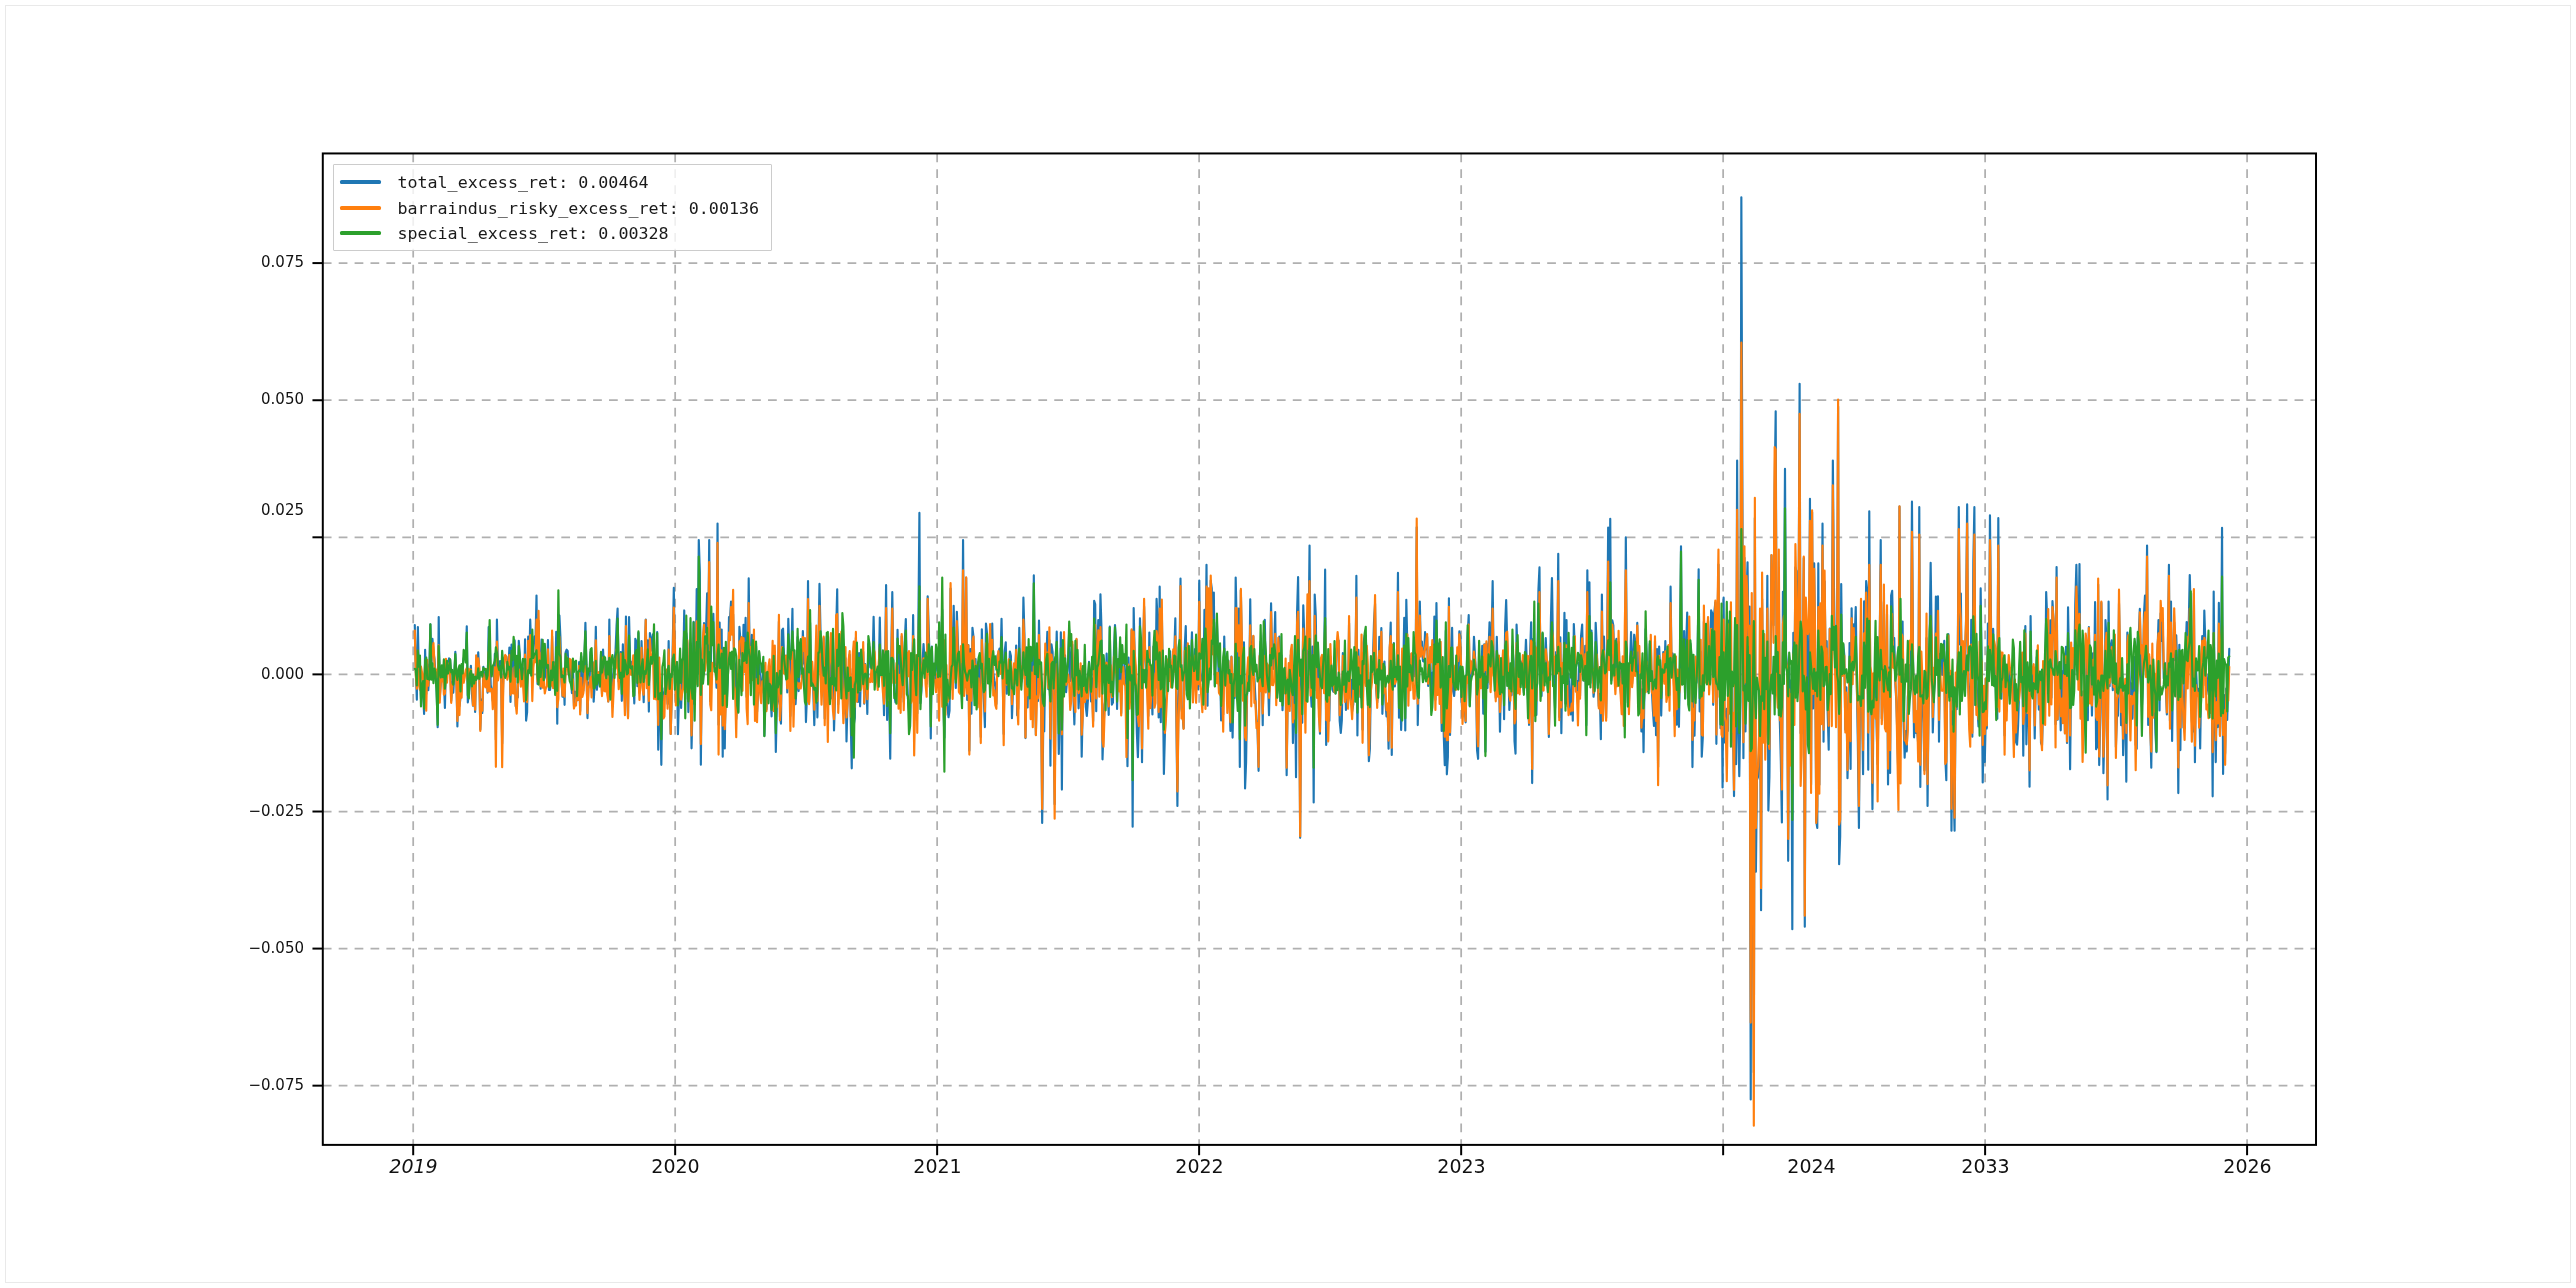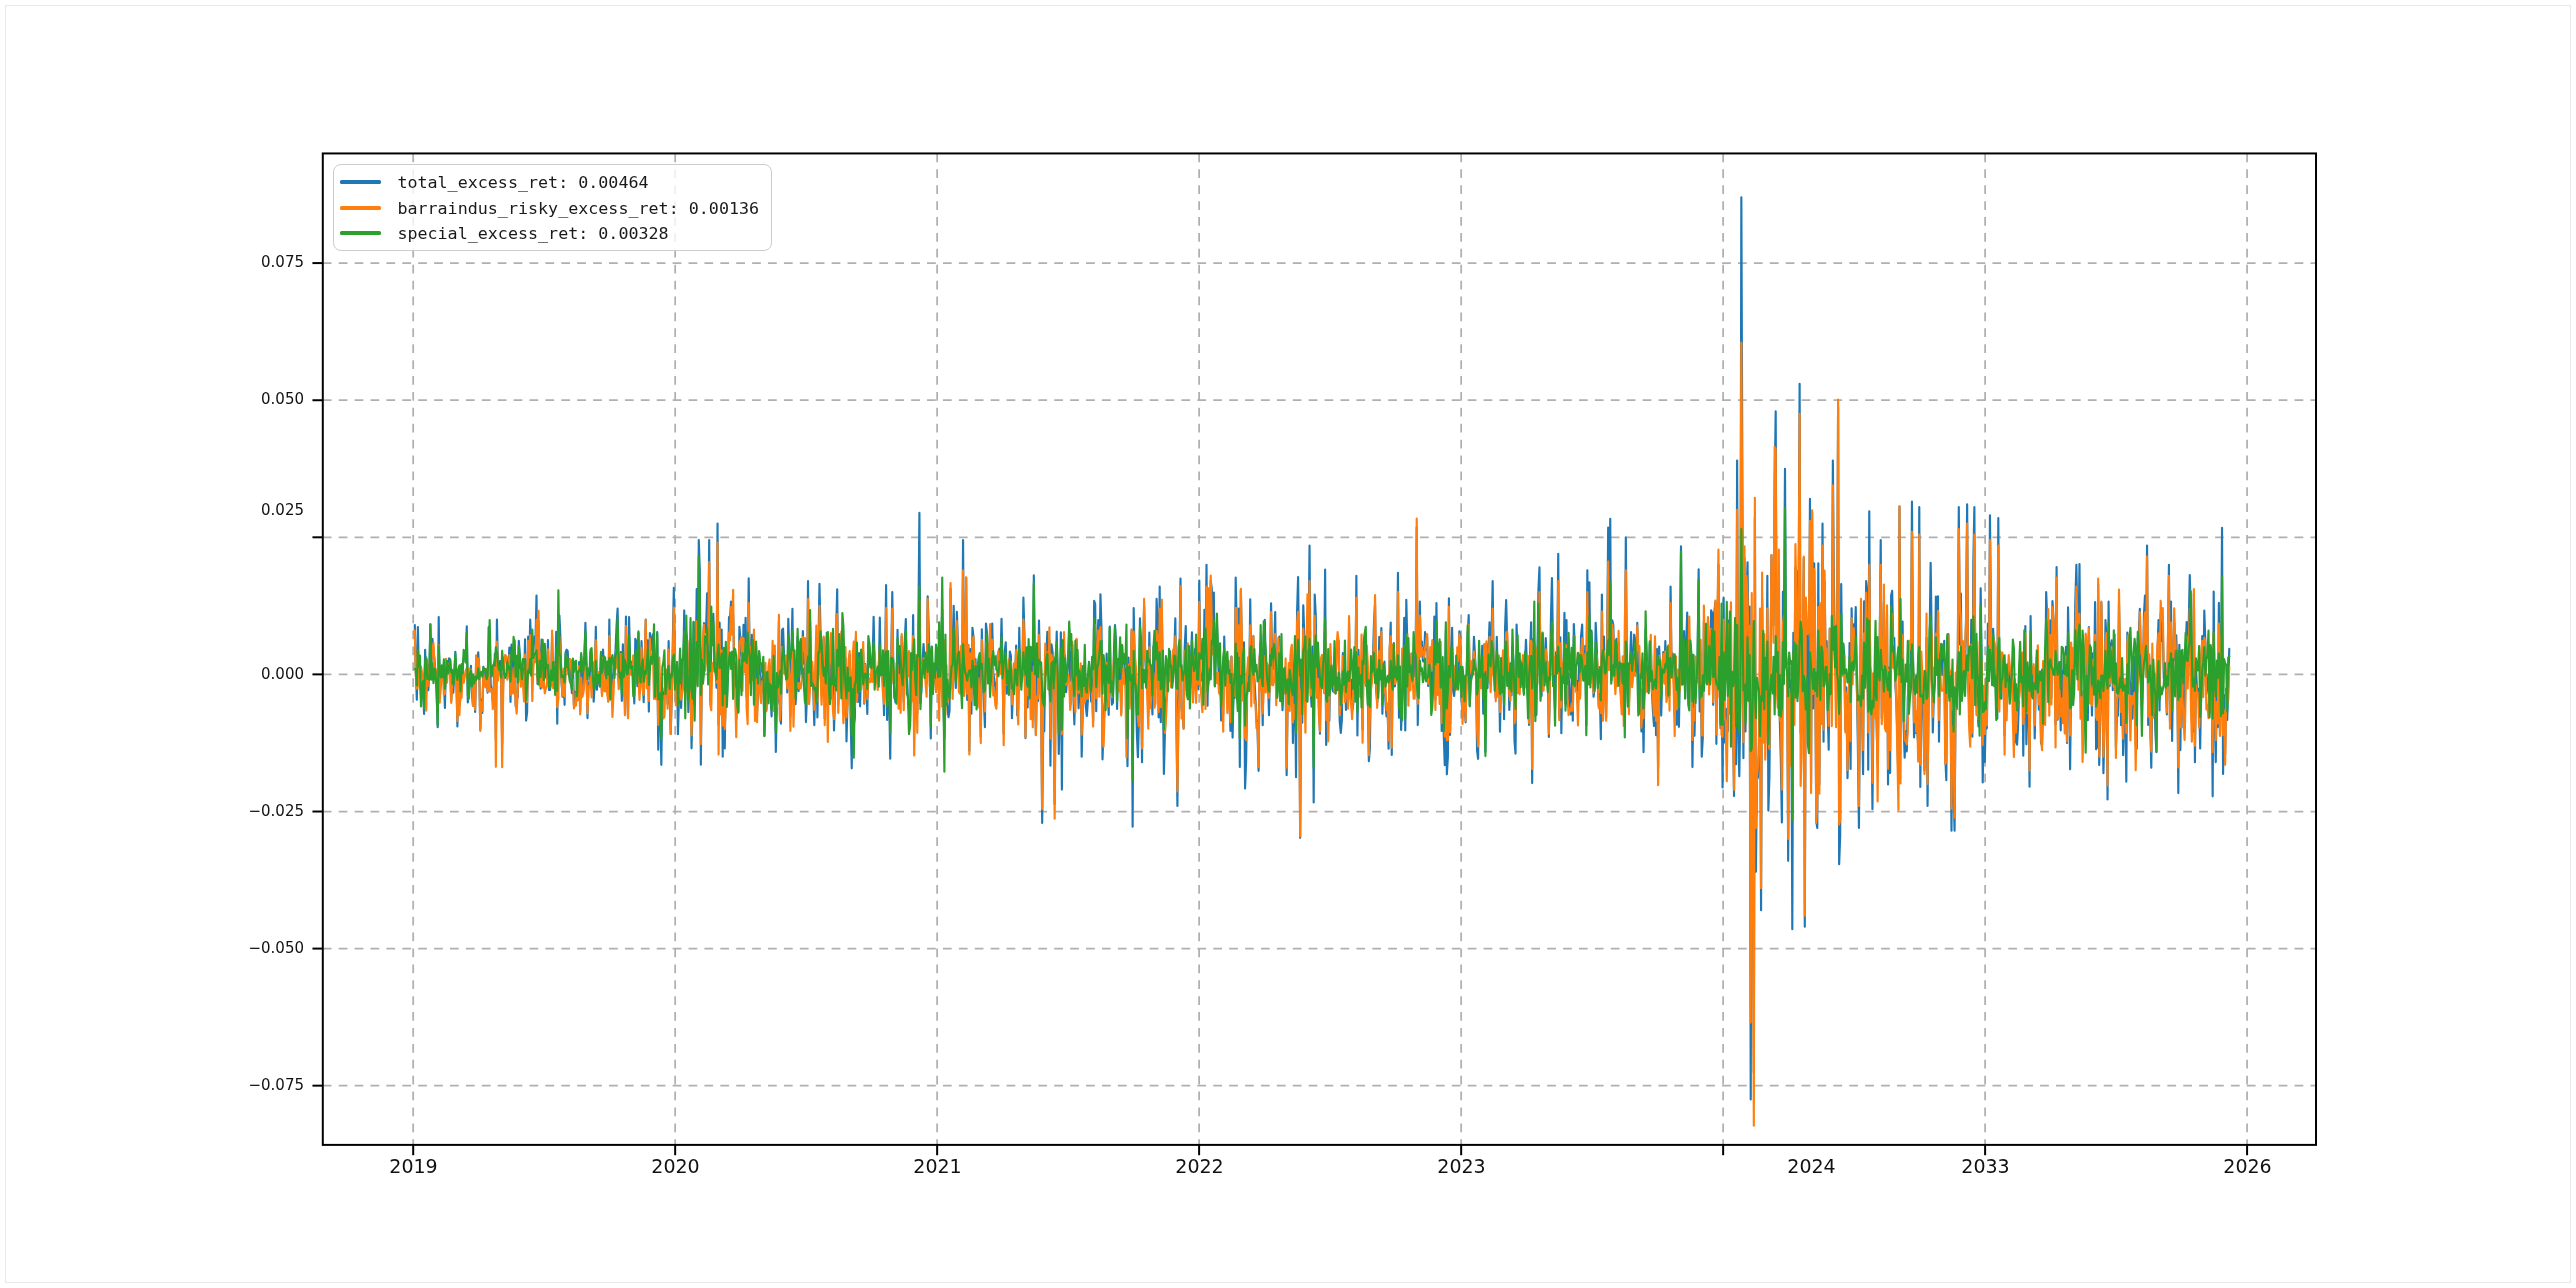--- a/index.html
+++ b/index.html
@@ -8,21 +8,21 @@
   .outer-frame{position:absolute;inset:4.8px;border:1.6px solid #e9e9e9;pointer-events:none;}
   .fig{position:absolute;inset:0;}
   .title{position:absolute;left:323px;top:108px;width:1993px;text-align:center;
          font-size:23px;line-height:29px;color:#111;white-space:nowrap;}
   svg{position:absolute;left:0;top:0;}
   .ylab{position:absolute;left:0;width:304px;height:25.4px;line-height:25.4px;
         text-align:right;font-size:15px;color:#111;}
   .xlab{position:absolute;width:127px;top:1154px;height:25.4px;line-height:25.4px;
         text-align:center;font-size:19px;color:#111;}
   .legend{position:absolute;left:333px;top:164px;width:439px;height:87px;
-          box-sizing:border-box;border:1.6px solid #cccccc;border-radius:8px;
+          box-sizing:border-box;border:1.6px solid #cccccc;border-radius:1px;
           background:rgba(255,255,255,0.8);padding:4.8px 11px 4.8px 6.4px;
           display:flex;flex-direction:column;justify-content:space-around;z-index:5;}
   .lrow{display:flex;align-items:center;height:25.4px;}
   .swatch{width:41px;height:4px;border-radius:1.6px;margin:0 16px 0 0;flex:0 0 41px;}
   .llab{font-family:"DejaVu Sans Mono",monospace;font-size:16.7px;color:#1a1a1a;white-space:pre;}
 </style>
 </head>
 <body>
 
 <div class="fig">
@@ -66,21 +66,21 @@
   <div id="ylabs">
       <div class="ylab" style="top: 250px;">0.075</div>
       <div class="ylab" style="top: 387px;">0.050</div>
       <div class="ylab" style="top: 498px;">0.025</div>
       <div class="ylab" style="top: 662px;">0.000</div>
       <div class="ylab" style="top: 799px;">−0.025</div>
       <div class="ylab" style="top: 936px;">−0.050</div>
       <div class="ylab" style="top: 1073px;">−0.075</div>
     </div>
   <div id="xlabs">
-      <div class="xlab" style="left: 350px;">2019</div>
+      <div class="xlab" style="left: 350px; font-style: italic;">2019</div>
       <div class="xlab" style="left: 612px;">2020</div>
       <div class="xlab" style="left: 874px;">2021</div>
       <div class="xlab" style="left: 1136px;">2022</div>
       <div class="xlab" style="left: 1398px;">2023</div>
       <div class="xlab" style="left: 1748px;">2024</div>
       <div class="xlab" style="left: 1922px;">2033</div>
       <div class="xlab" style="left: 2184px;">2026</div>
     </div>
   <div class="legend" id="legend">
       <div class="lrow">

